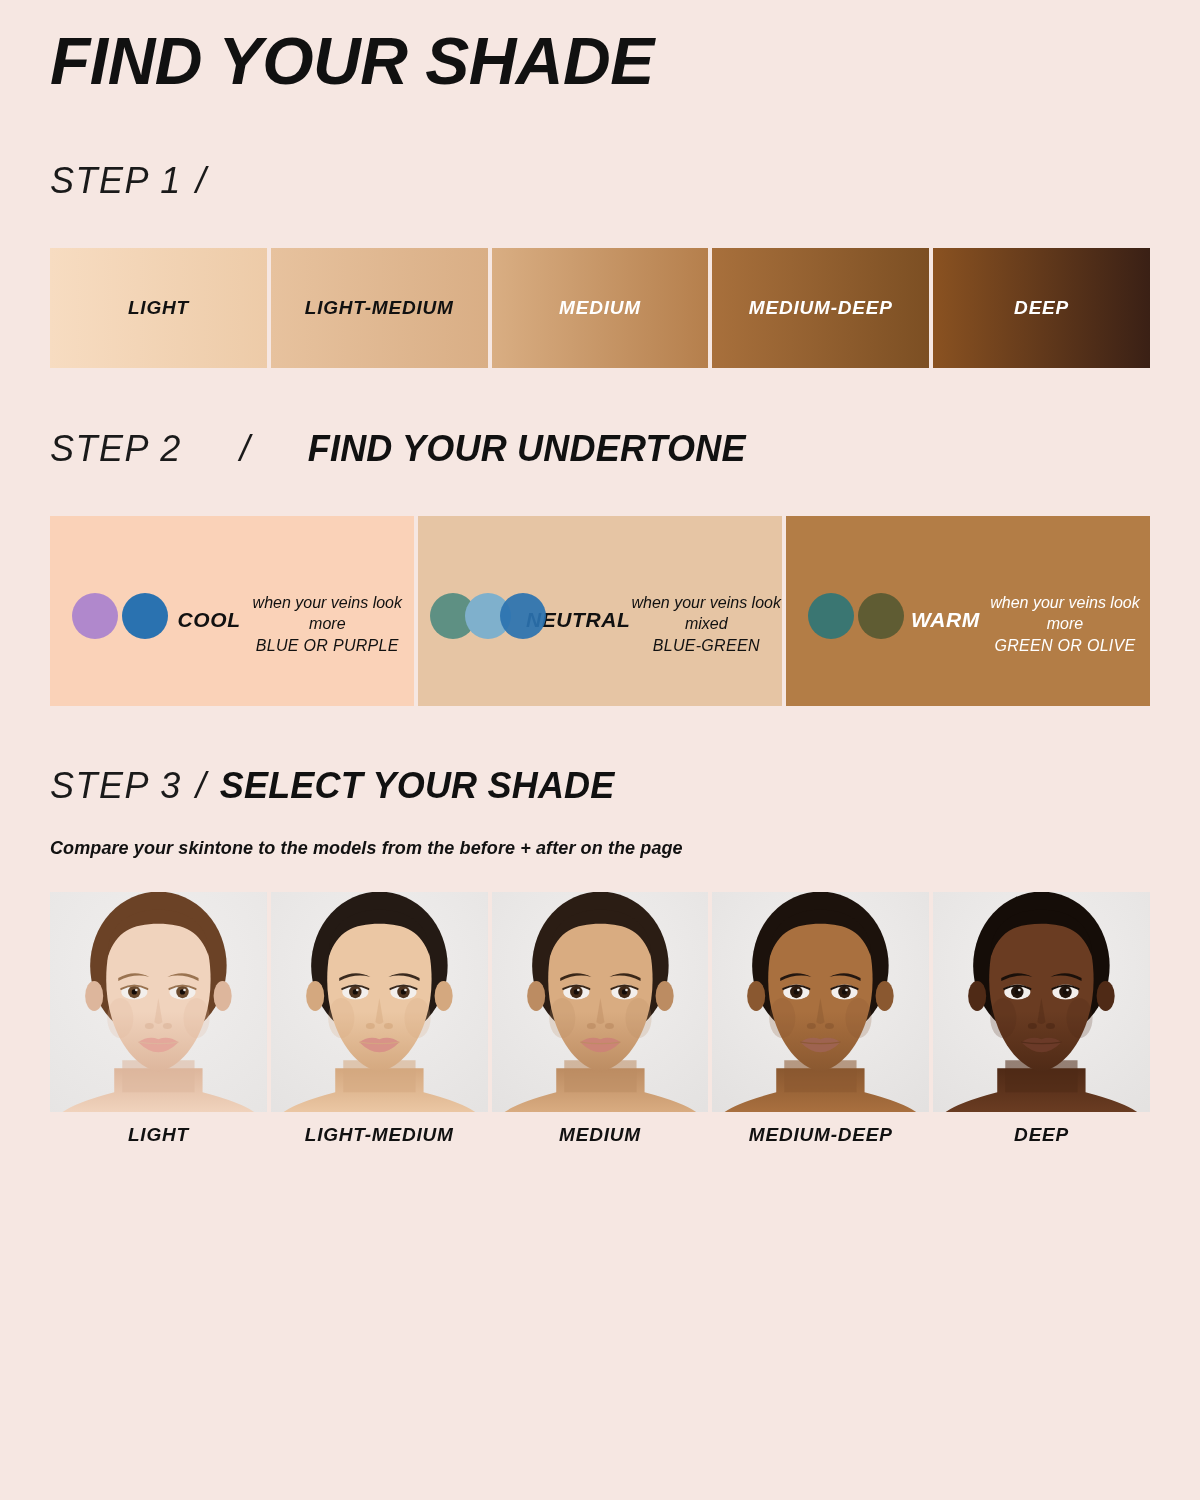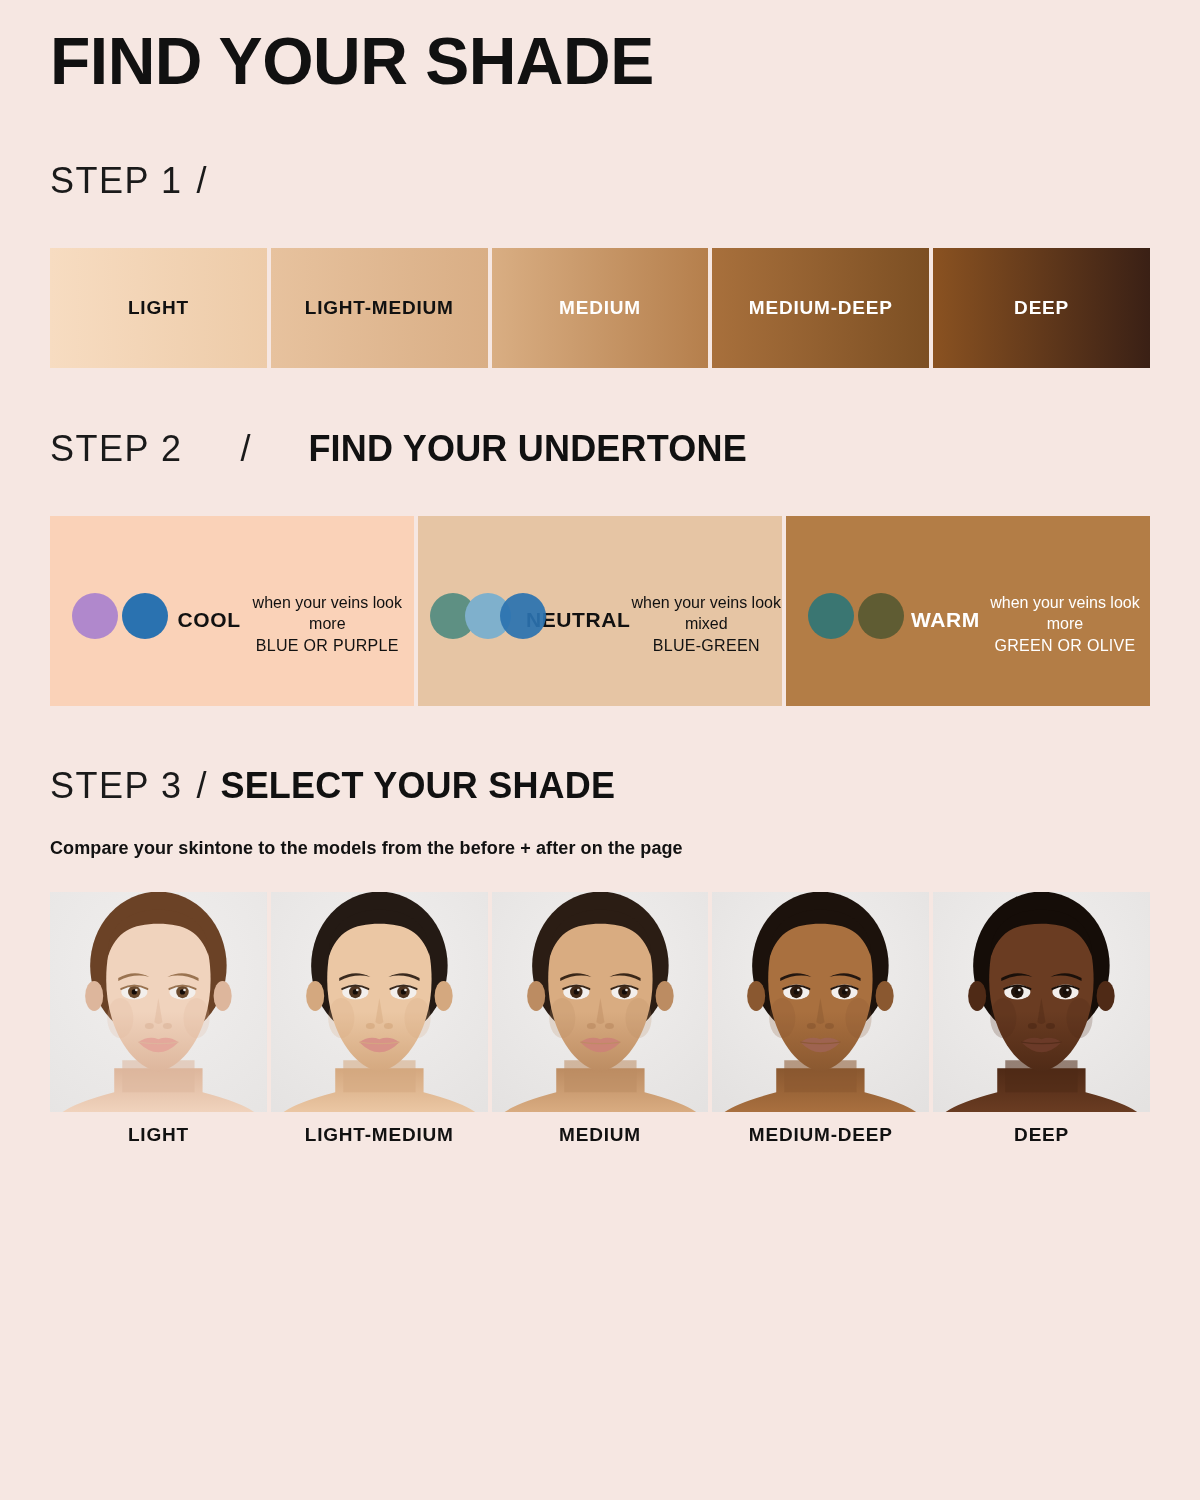--- a/index.html
+++ b/index.html
@@ -4,21 +4,21 @@
 <title>Find Your Shade</title>
 <style>
   * { margin:0; padding:0; box-sizing:border-box; }
   html, body {
     width:1200px; height:1500px;
     background:#F6E7E2;
     font-family:"Liberation Sans", sans-serif;
     -webkit-font-smoothing:antialiased;
     overflow:hidden;
   }
-  .page { position:relative; width:1200px; height:1306px; padding:0 40px; }
+  .page { position:relative; width:1200px; height:1306px; padding:0 40px;font-style:italic; }
 
   
   .main-title {
     position:absolute; left:50px; top:28px;
     font-size:66px; font-weight:700; letter-spacing:-0.5px;
     color:#111; line-height:1.0;
   }
 
   
   .step-head { position:absolute; left:50px; display:flex; align-items:center; }

